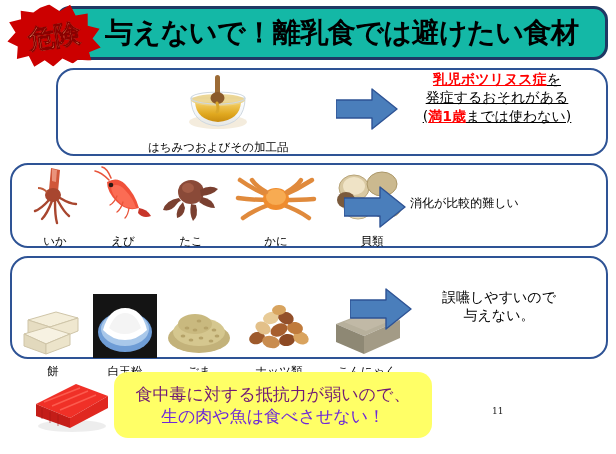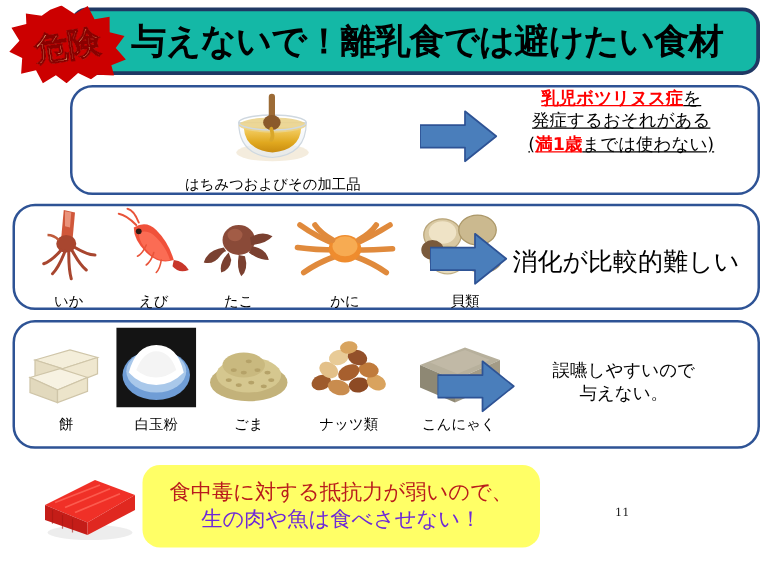--- a/index.html
+++ b/index.html
@@ -68,21 +68,21 @@
   }
   .reason .u{ text-decoration:underline; }
   .reason .red{ color:#ff0000;font-weight:700; }
 
   
   .banner{
     position:absolute;left:114px;top:372px;width:318px;height:66px;
     background:#ffff66;border-radius:14px;
     display:flex;flex-direction:column;align-items:center;justify-content:center;
   }
-  .banner .l1{font-size:17px;color:#b91c1c;white-space:nowrap;line-height:1.3;}
+  .banner .l1{font-size:17px;color:#701a75;white-space:nowrap;line-height:1.3;}
   .banner .l2{font-size:17px;color:#6d28d9;white-space:nowrap;line-height:1.3;}
   .tuna{position:absolute;left:28px;top:378px;width:86px;height:56px;}
   .pageno{
     position:absolute;left:492px;top:406px;
     font-size:9px;color:#1a1a1a;
     font-family:"DejaVu Serif","Liberation Serif",serif;
   }
 </style>
 </head>
 <body>
@@ -246,21 +246,21 @@
       <span class="cap">貝類</span>
     </div>
   </div>
 
   <div class="arrow" style="left:344px;top:186px;">
     <svg width="62" height="42" viewBox="0 0 62 42">
       <polygon points="0,12 36,12 36,1 61,21 36,41 36,30 0,30" fill="#4a7ebb" stroke="#2e5395" stroke-width="1.4" stroke-linejoin="round"></polygon>
     </svg>
   </div>
 
-  <div class="reason" style="left:410px;top:196px;font-size:20px;">
+  <div class="reason" style="left:410px;top:196px;font-size:12px;">
     <span>消化が比較的難しい</span>
   </div>
 
   <div class="panel" id="panel3"></div>
 
   <div class="food-row" style="left:22px;top:262px;gap:8px;">
 
     <div class="food-item" style="width:62px;">
       <span class="pic">
         <svg width="62" height="64" viewBox="0 0 62 64">
@@ -270,21 +270,21 @@
             <path d="M28 33 L56 24 L56 37 L28 48 Z" fill="#efe7cf"></path>
             <path d="M2 40 L26 33 L48 40 L24 50 Z" fill="#f7f2e2"></path>
             <path d="M2 40 L2 52 L24 60 L24 50 Z" fill="#e2d9bd"></path>
             <path d="M24 50 L48 40 L48 51 L24 60 Z" fill="#ece4ca"></path>
           </g>
         </svg>
       </span>
       <span class="cap">餅</span>
     </div>
 
-    <div class="food-item" style="width:66px;">
+    <div class="food-item" style="width:66px;margin-top:32px;">
       <span class="pic">
         <svg width="64" height="64" viewBox="0 0 64 64">
           <rect x="0" y="0" width="64" height="64" fill="#141414"></rect>
           <ellipse cx="32" cy="38" rx="27" ry="20" fill="#6f9dd6"></ellipse>
           <ellipse cx="32" cy="35" rx="24" ry="17" fill="#a9c8ea"></ellipse>
           <path d="M10 36 q6 -22 22 -22 q17 0 22 22 q-10 10 -22 10 q-13 0 -22 -10 Z" fill="#ffffff"></path>
           <path d="M16 34 q6 -15 16 -15 q11 0 16 15 q-8 6 -16 6 q-9 0 -16 -6 Z" fill="#f4f4f4"></path>
         </svg>
       </span>
       <span class="cap">白玉粉</span>

